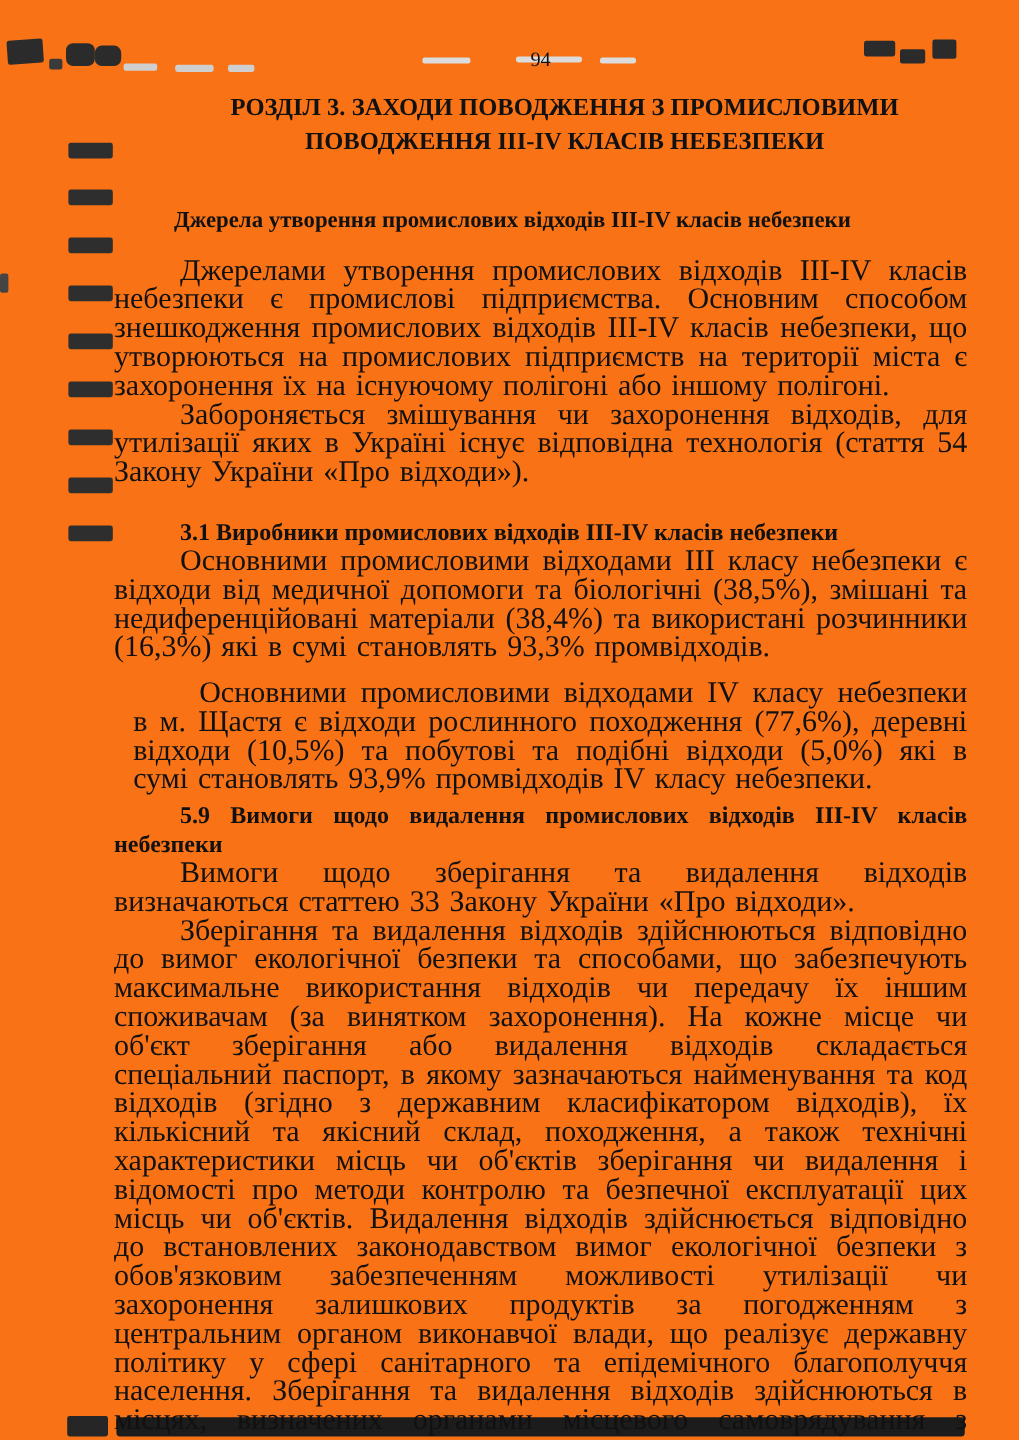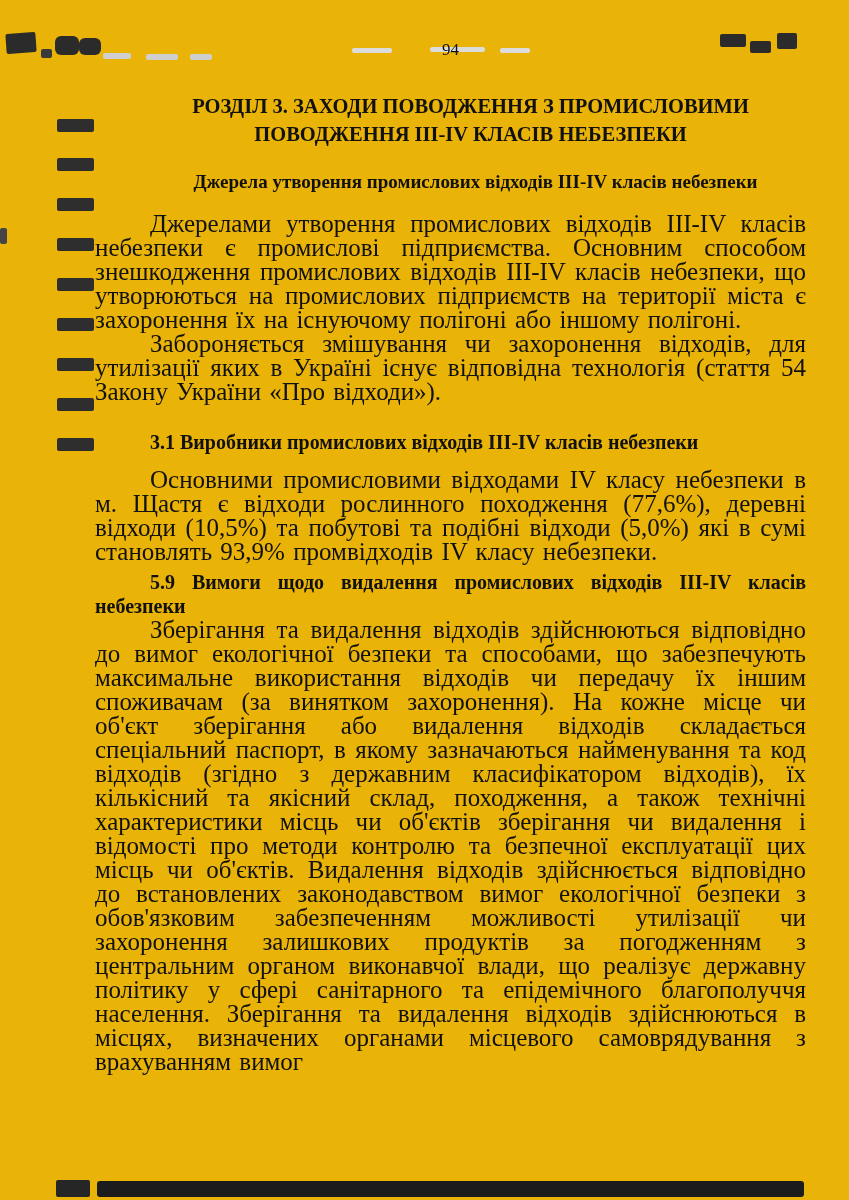--- a/index.html
+++ b/index.html
@@ -1,48 +1,48 @@
 <!DOCTYPE html>
 <html><head>
 <meta charset="utf-8">
 <style>
   html, body { margin: 0; padding: 0; background: #e8e8e8; }
   .page {
     position: relative;
     width: 849px;
     height: 1200px;
     margin: 0 auto;
-    background: #eab308;
+    background: #f97316;
     overflow: hidden;
     font-family: "Liberation Serif", "DejaVu Serif", serif;
     color: #111;
   }
   .content {
     position: absolute;
     left: 95px;
     top: 0;
     width: 711px;
   }
   .pnum {
     padding-top: 40px;
     text-align: center;
     font-size: 17px;
     line-height: 20px;
   }
   .doc-title {
-    margin-top: 32px;
+    margin-top: 16px;
     text-align: center;
     font-weight: 700;
     font-size: 20.5px;
     line-height: 28px;
   }
   .doc-title .tline { text-indent: 40px; }
   .subtitle {
-    margin-top: 22px;
-    text-align: center;
+    margin-top: 40px;
+    text-align: left;
     text-indent: 50px;
     font-weight: 700;
     font-size: 19px;
     line-height: 24px;
   }
   .para {
     margin: 0;
     font-size: 25px;
     line-height: 24px;
     text-align: justify;
@@ -52,21 +52,21 @@
   .sec-heading {
     margin: 0;
     font-size: 20px;
     line-height: 24px;
     font-weight: 700;
     text-align: justify;
     text-indent: 55px;
   }
   .mt26 { margin-top: 26px; }
   .mt16 { margin-top: 16px; }
-  .mt14 { margin-top: 14px; }
+  .mt14 { margin-top: 14px; margin-left: 16px; }
   .mt18 { margin-top: 18px; }
   .mt6  { margin-top: 6px; }
   
   .art { position: absolute; background: #2b2b2b; border-radius: 2px; }
   .a1  { left: 6px;   top: 33px;   width: 30px;  height: 20px; transform: rotate(-4deg); }
   .a2  { left: 55px;  top: 36px;   width: 24px;  height: 19px; border-radius: 6px; }
   .a3  { left: 79px;  top: 38px;   width: 22px;  height: 17px; border-radius: 6px; }
   .a4  { left: 41px;  top: 49px;   width: 11px;  height: 9px;  background: #3a3a3a; }
   .c1  { left: 57px;  top: 119px; }
   .c2  { left: 57px;  top: 158px; }
@@ -131,19 +131,21 @@
       <div class="tline">ПОВОДЖЕННЯ ІІІ-ІV КЛАСІВ НЕБЕЗПЕКИ</div>
     </div>
 
     <div class="subtitle">Джерела утворення промислових відходів ІІІ-ІV класів небезпеки</div>
 
     <p class="para mt18">Джерелами утворення промислових відходів ІІІ-ІV класів небезпеки є промислові підприємства. Основним способом знешкодження промислових відходів ІІІ-ІV класів небезпеки, що утворюються на промислових підприємств на території міста є захоронення їх на існуючому полігоні або іншому полігоні.</p>
     <p class="para">Забороняється змішування чи захоронення відходів, для утилізації яких в Україні існує відповідна технологія (стаття 54 Закону України «Про відходи»).</p>
 
     <p class="sec-heading mt26">3.1 Виробники промислових відходів ІІІ-ІV класів небезпеки</p>
 
+    <p class="para">Основними промисловими відходами ІІІ класу небезпеки є відходи від медичної допомоги та біологічні (38,5%), змішані та недиференційовані матеріали (38,4%) та використані розчинники (16,3%) які в сумі становлять 93,3% промвідходів.</p>
     <p class="para mt14">Основними промисловими відходами ІV класу небезпеки в м. Щастя є відходи рослинного походження (77,6%), деревні відходи (10,5%) та побутові та подібні відходи (5,0%) які в сумі становлять 93,9% промвідходів ІV класу небезпеки.</p>
 
     <p class="sec-heading mt6">5.9 Вимоги щодо видалення промислових відходів ІІІ-ІV класів небезпеки</p>
+    <p class="para">Вимоги щодо зберігання та видалення відходів визначаються статтею 33 Закону України «Про відходи».</p>
     <p class="para">Зберігання та видалення відходів здійснюються відповідно до вимог екологічної безпеки та способами, що забезпечують максимальне використання відходів чи передачу їх іншим споживачам (за винятком захоронення). На кожне місце чи об'єкт зберігання або видалення відходів складається спеціальний паспорт, в якому зазначаються найменування та код відходів (згідно з державним класифікатором відходів), їх кількісний та якісний склад, походження, а також технічні характеристики місць чи об'єктів зберігання чи видалення і відомості про методи контролю та безпечної експлуатації цих місць чи об'єктів. Видалення відходів здійснюється відповідно до встановлених законодавством вимог екологічної безпеки з обов'язковим забезпеченням можливості утилізації чи захоронення залишкових продуктів за погодженням з центральним органом виконавчої влади, що реалізує державну політику у сфері санітарного та епідемічного благополуччя населення. Зберігання та видалення відходів здійснюються в місцях, визначених органами місцевого самоврядування з врахуванням вимог</p>
   </div>
 
 </div>
 
 </body></html>

